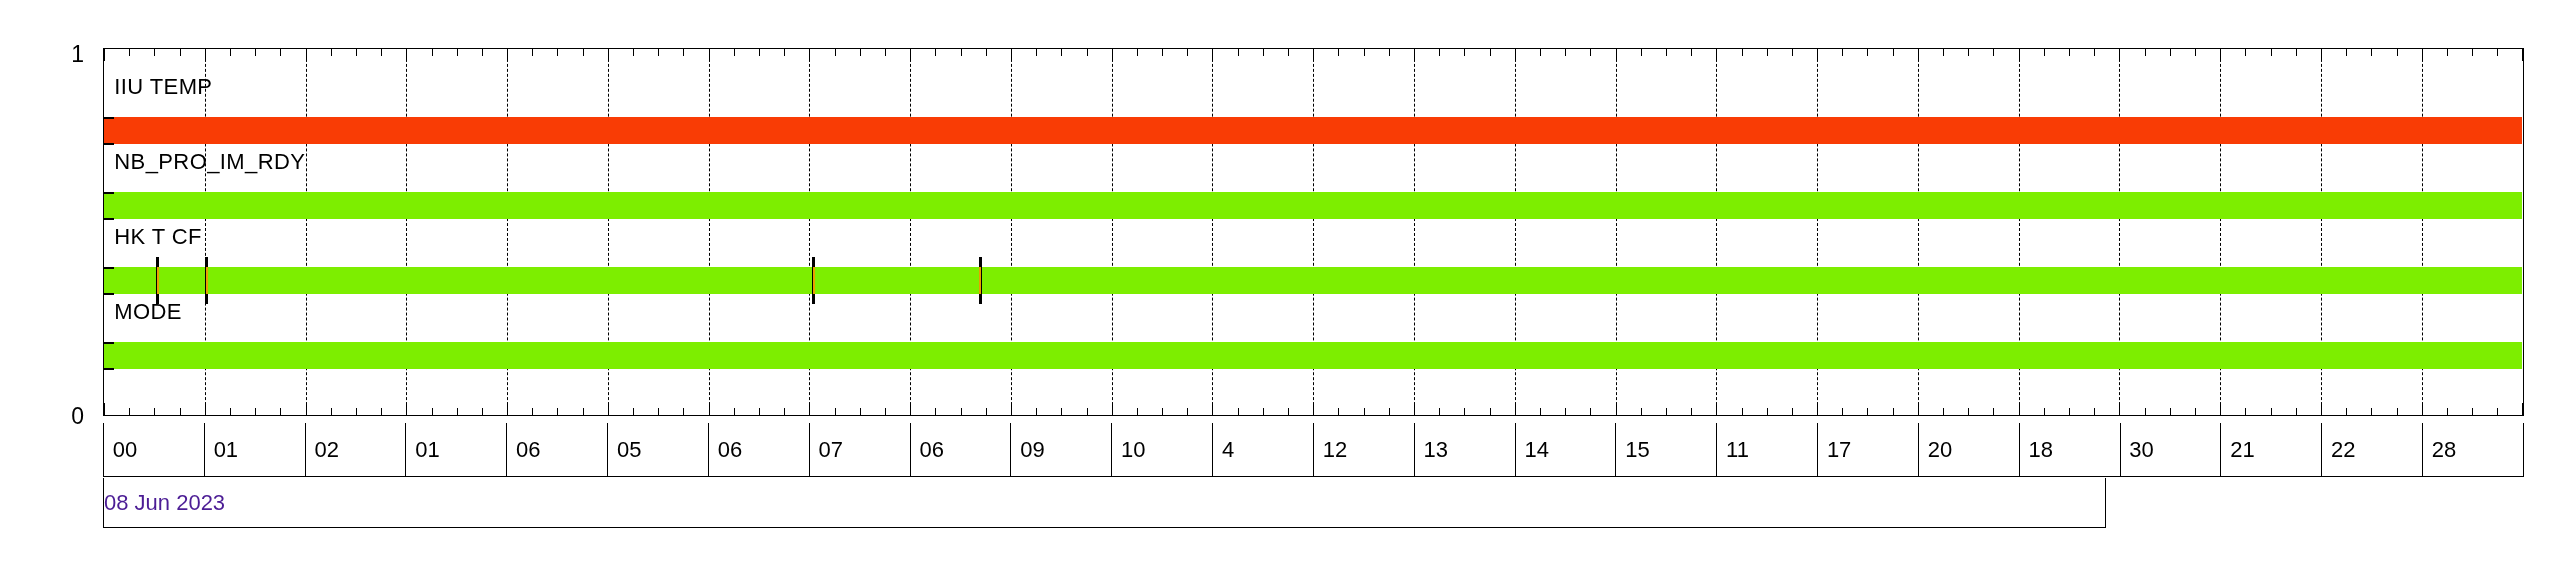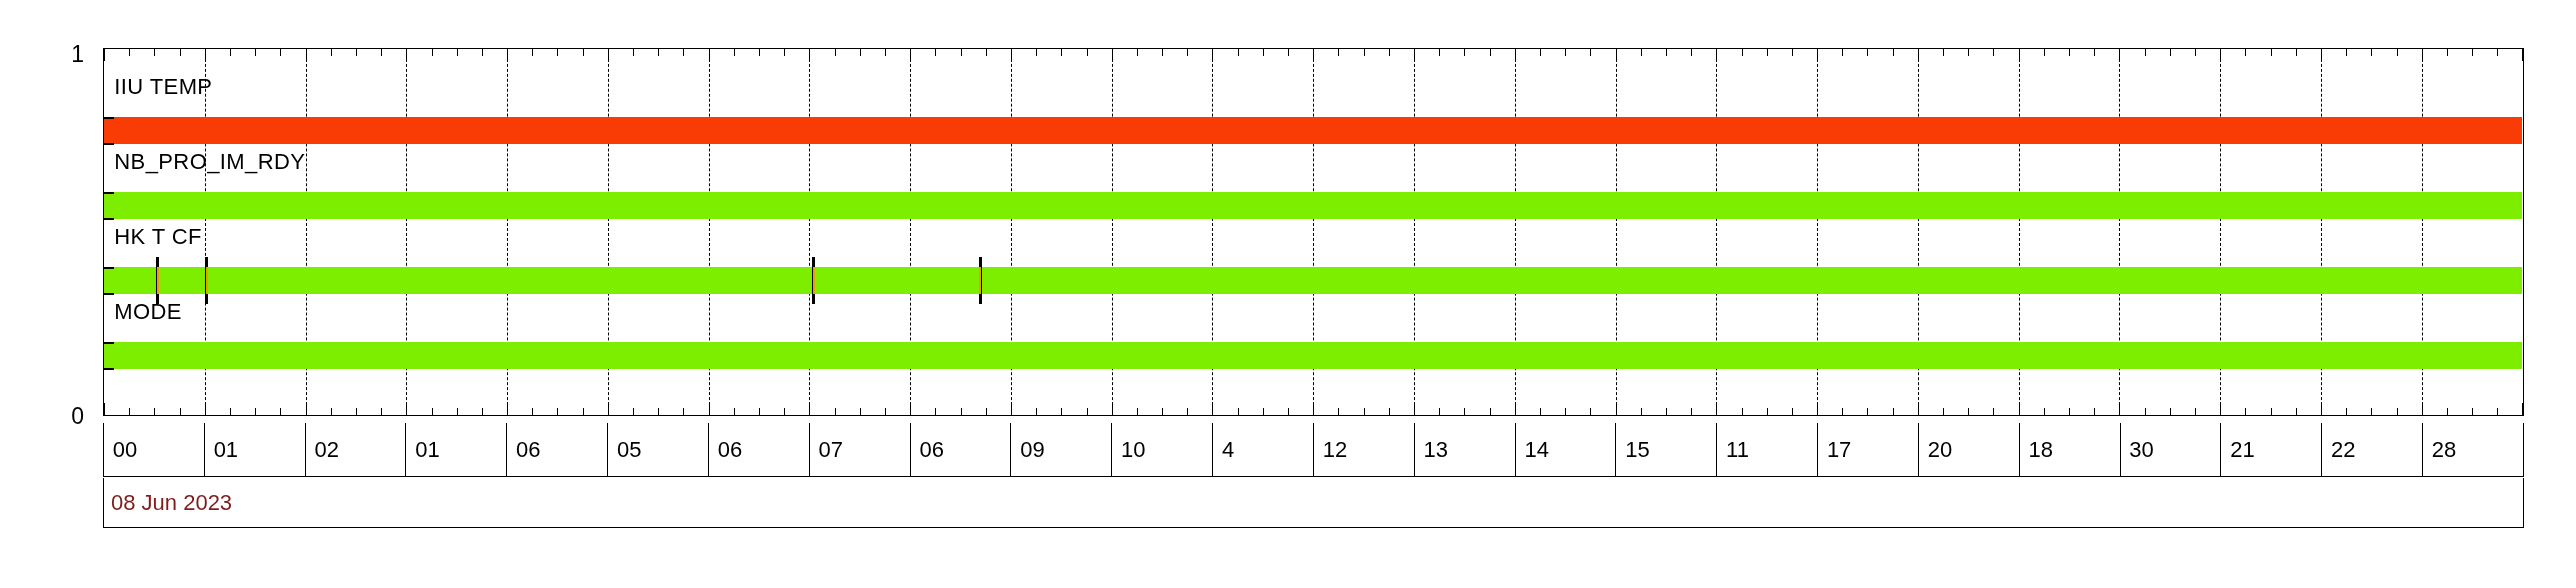--- a/index.html
+++ b/index.html
@@ -134,30 +134,30 @@
     align-items: center;
     padding-left: 8.8px;
     font-family: "Liberation Sans", sans-serif;
   }
   .hour-cell:last-child { border-right: none; }
 
   #xaxis-date {
     position: absolute;
     left: 103px;
     top: 478px;
-    width: 2421px;
+    width: 2003px;
     height: 50px;
     box-sizing: border-box;
     border: 1.5px solid #000000;
     border-top: none;
     display: flex;
     align-items: center;
-    padding-left: 7px;
+    padding-left: 0;
     font-size: 22px;
-    color: #7f1d1d;
+    color: #4c1d95;
     font-family: "Liberation Sans", sans-serif;
   }
 </style>
 </head>
 <body>
 
 <div id="chart-root">
 
   <div class="y-label" id="y-label-top">1</div>
   <div class="y-label" id="y-label-bottom">0</div>

